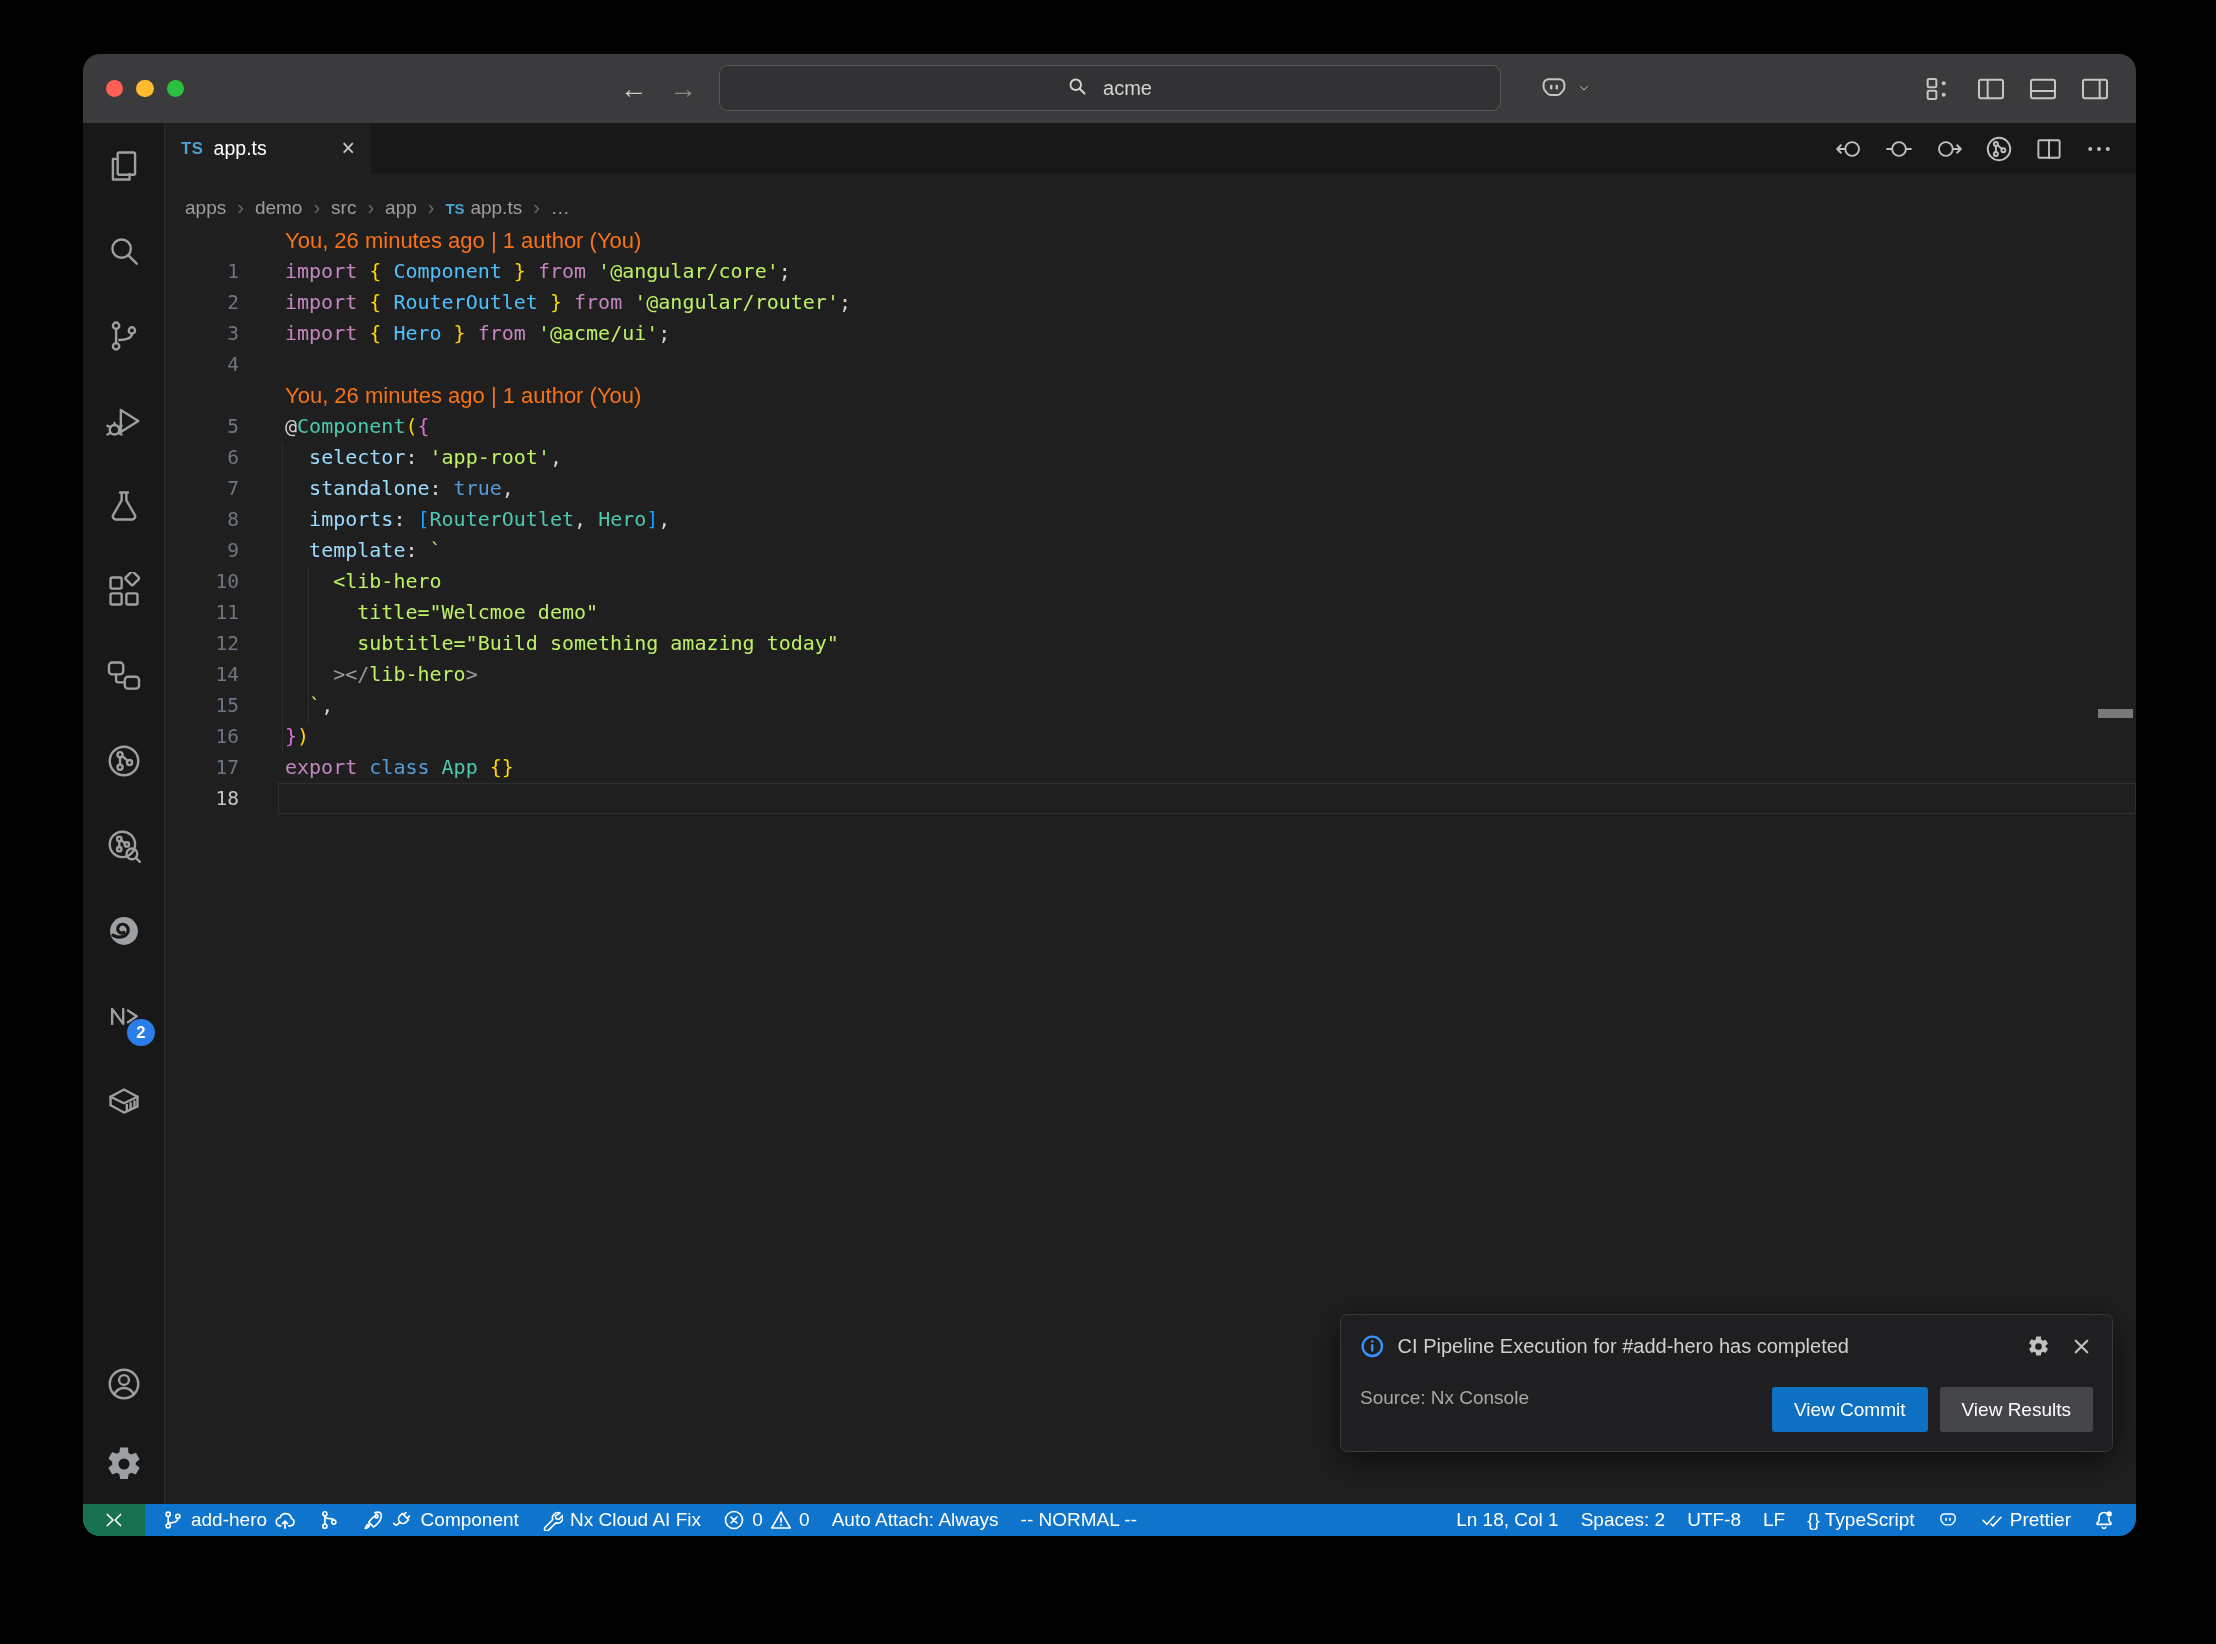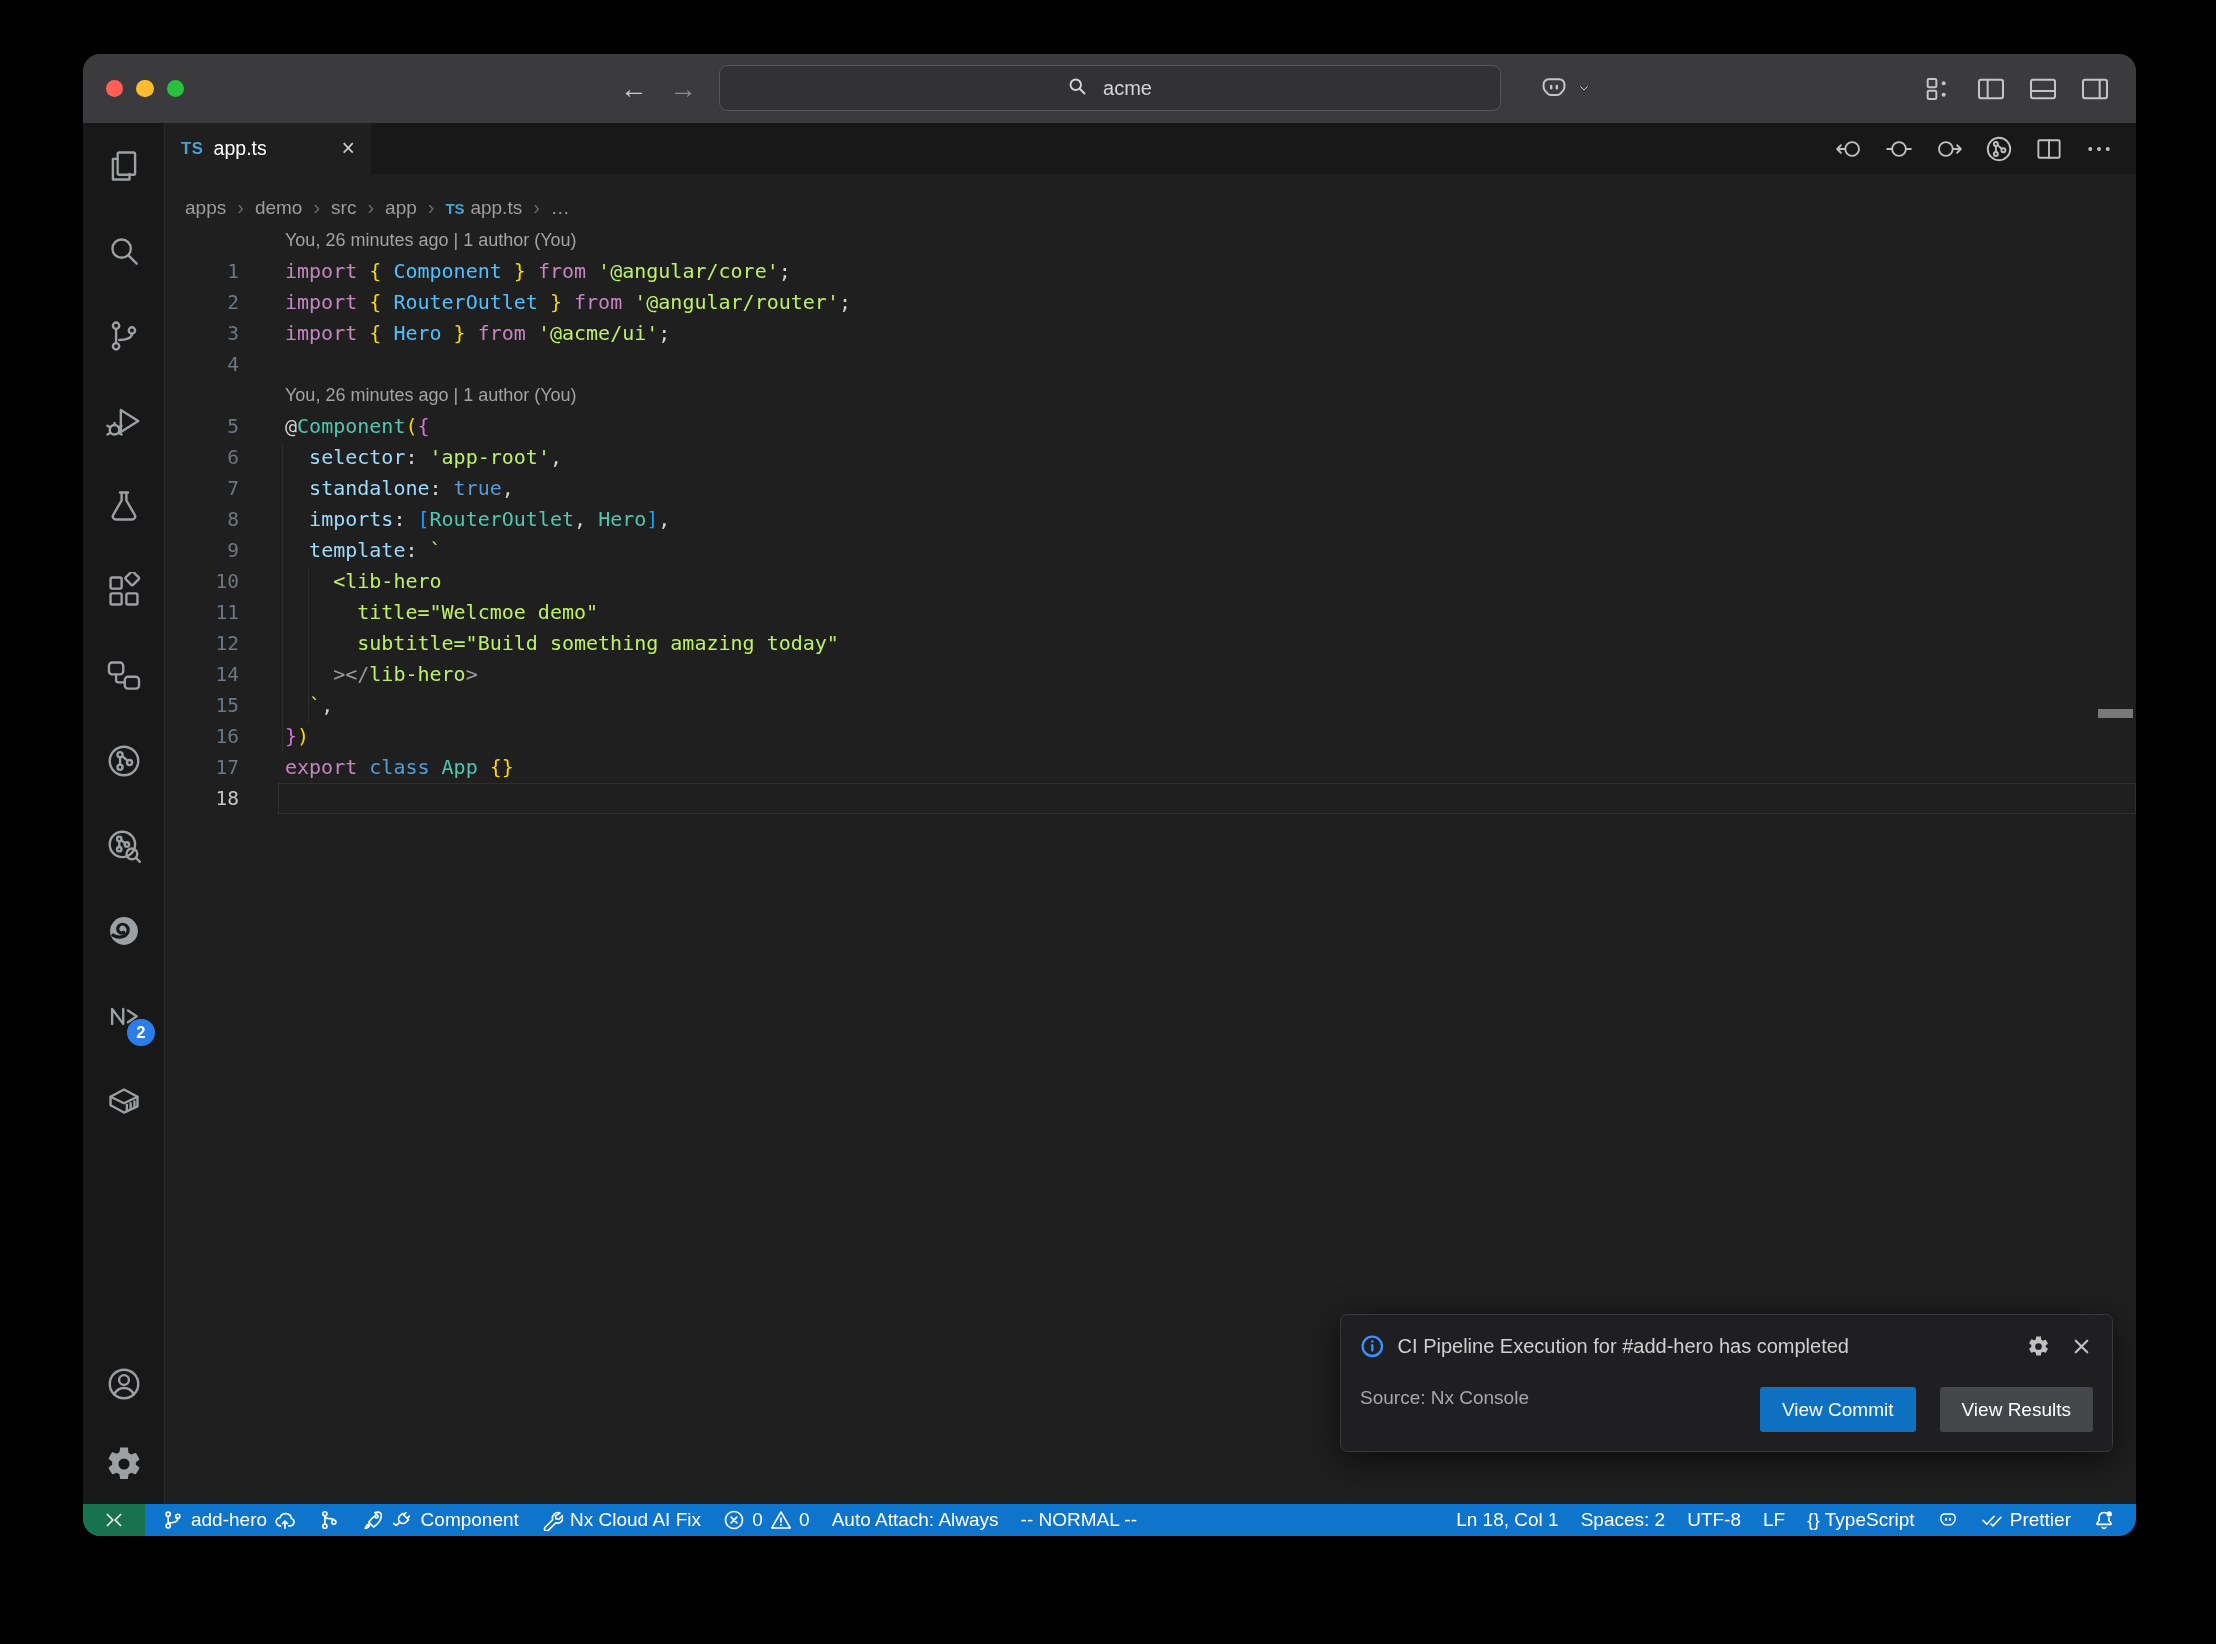--- a/index.html
+++ b/index.html
@@ -58,21 +58,21 @@
   .bc-item { display:flex; align-items:center; gap:5.8px; cursor:pointer; }
   .ts-mini { color:#4ba3d3; font-weight:bold; font-size:15px; }
 
   
   .codearea { flex:1; position:relative; font-family:"DejaVu Sans Mono",monospace; font-size:20px; overflow:hidden; }
   .rows { position:absolute; top:5.8px; left:0; right:0; }
   .crow { height:31px; line-height:31px; display:flex; white-space:pre; position:relative; }
   .gut { width:110px; flex:none; text-align:right; padding-right:36px; color:#6e7681; font-size:19.5px; }
   .gut.curln { color:#c6c6c6; }
   .ctext { margin-left:10px; }
-  .btext { margin-left:10px; font-family:"Liberation Sans",sans-serif; font-size:18px; color:#a3a3a3; }
+  .btext { margin-left:10px; font-family:"Liberation Sans",sans-serif; font-size:22px; color:#f97316; }
   .crow.cur::before { content:""; position:absolute; left:113px; right:0; top:0; bottom:0;
     border:1.4px solid #2f2f32; pointer-events:none; }
   .iguide { position:absolute; width:1.4px; background:#2c2c2c; }
   .ov-marker { position:absolute; right:2.9px; width:35px; height:8.7px; background:#8a8a8a; opacity:.85; z-index:3; }
 
   .tk-kw{color:#C586C0} .tk-var{color:#4FC1FF} .tk-type{color:#4EC9B0} .tk-prop{color:#9CDCFE}
   .tk-str{color:#bef264} .tk-b1{color:#FFD700} .tk-b2{color:#DA70D6} .tk-b3{color:#179FFF}
   .tk-p{color:#d4d4d4} .tk-g{color:#9a9a9a} .tk-bool{color:#569CD6}
 
   
@@ -87,21 +87,21 @@
   
   .toast { position:absolute; right:23px; bottom:52px; width:773px; height:138px; background:#1f1f21;
     border:1.4px solid #39393b; border-radius:7.2px; box-shadow:0 8.7px 35px rgba(0,0,0,.6); z-index:6;
     display:flex; flex-direction:column; }
   .toast-top { display:flex; align-items:center; gap:13px; padding:19px 19px 0 19px; font-size:20px; color:#d0d0d0; }
   .toast-top .info svg { width:24.6px; height:24.6px; color:#3794ff; display:block; }
   .toast-acts { margin-left:auto; display:flex; align-items:center; gap:20px; color:#c0c0c0; }
   .toast-acts .ta svg { width:23px; height:23px; display:block; }
   .toast-bottom { display:flex; align-items:flex-start; padding:0 19px; margin-top:auto; margin-bottom:19px; }
   .toast-src { font-size:19px; color:#a8a8a8; }
-  .toast-btns { margin-left:auto; display:flex; gap:24px; }
+  .toast-btns { margin-left:auto; display:flex; gap:12px; }
   .btn { height:45px; padding:0 22px; font-size:19px; color:#fff; display:flex; align-items:center;
     border-radius:2.9px; border:none; cursor:pointer; font-family:"Liberation Sans",sans-serif; }
   .btn.primary { background:var(--btn-bg,#0e70c1); }
   .btn.secondary { background:#44464a; }
 
   svg { fill:none; stroke:currentColor; stroke-width:1.5; stroke-linecap:round; stroke-linejoin:round; }
 </style>
 </head>
 <body>
 

